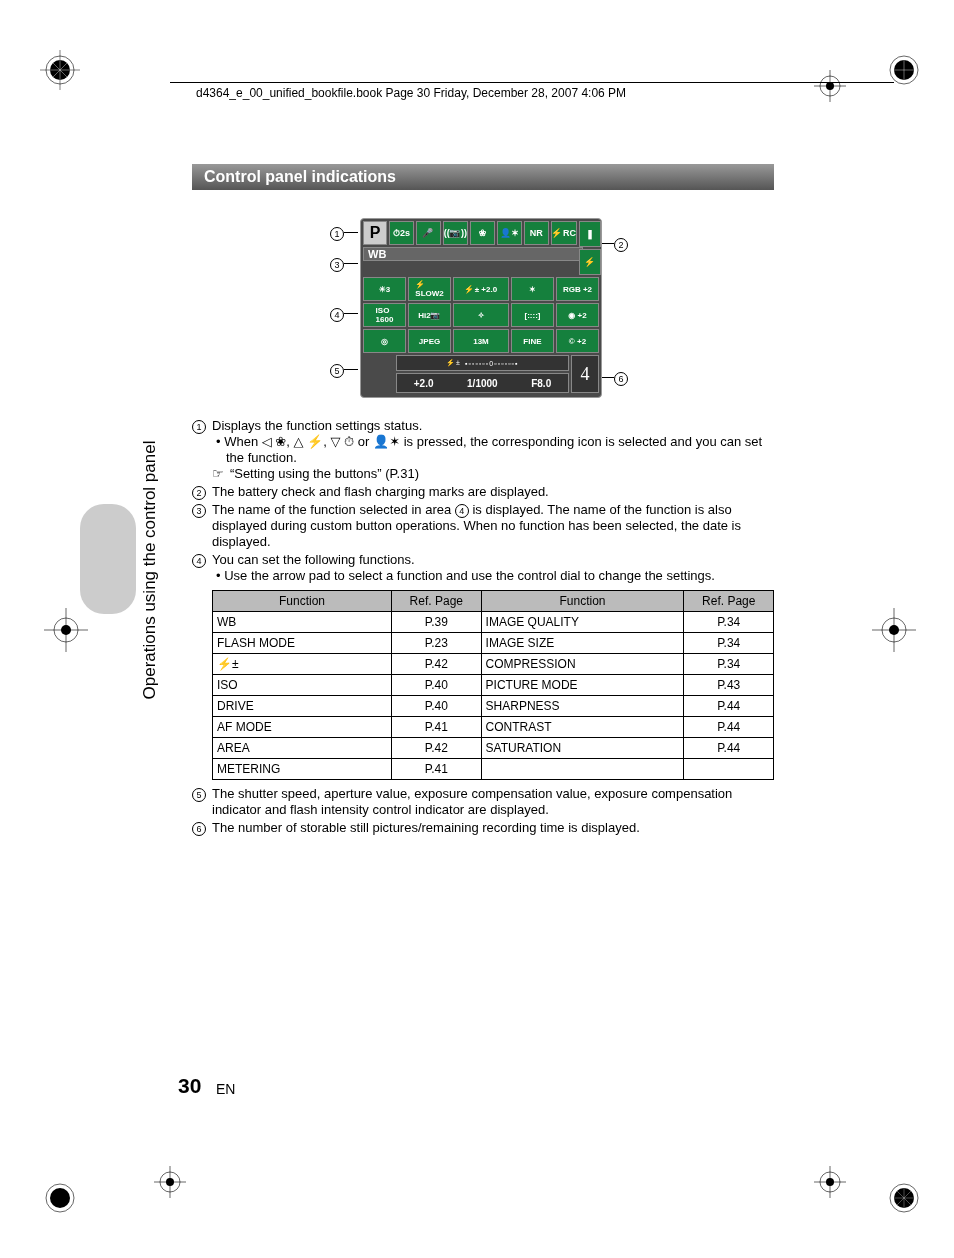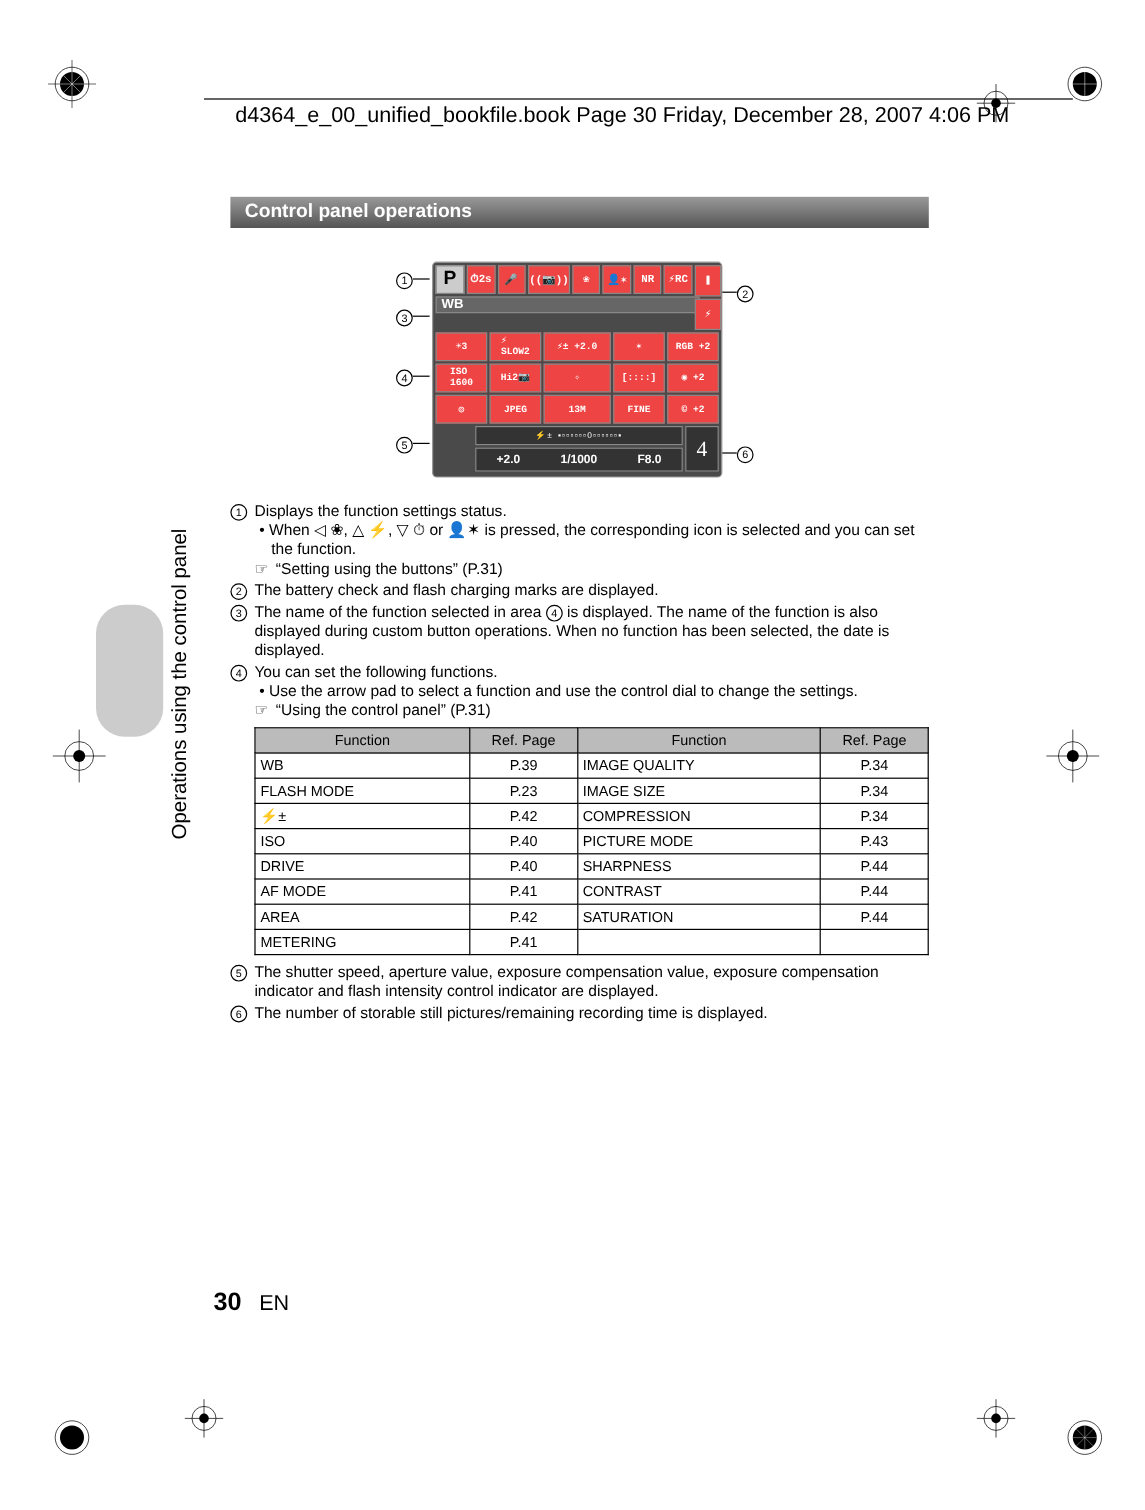--- a/index.html
+++ b/index.html
@@ -28,21 +28,21 @@
     position: absolute;
     top: 82px;
     left: 170px;
     right: 60px;
     border-top: 0.8px solid #000;
   }
   .header-text {
     position: absolute;
     top: 86px;
     left: 196px;
-    font-size: 18px;
+    font-size: 12px;
   }
   .section-bar {
     position: absolute;
     top: 164px;
     left: 192px;
     width: 570px;
     height: 26px;
     background: linear-gradient(to bottom, #999 0%, #555 100%);
     color: #fff;
     font-size: 16px;
@@ -65,30 +65,29 @@
     top: 218px;
     width: 236px;
     height: 174px;
     border: 1.5px solid #999;
     background: #4a4a4a;
     border-radius: 4px;
     padding: 2px;
   }
   .panel-row { display:flex; gap:2px; margin-bottom:2px; height:24px; }
   .panel-cell {
-    background: #ef4444;
+    background: #15803d;
     border: 1px solid #888;
     color: #fff;
     font-size: 9px;
     font-weight: bold;
     display:flex;
     align-items:center;
     justify-content:center;
     flex:1;
-    font-family:Liberation Mono, monospace;
   }
   .mode-p {
     background:#ccc; color:#000; font-size:16px; font-weight:bold;
     width:22px; flex:none;
     font-family: Arial;
   }
   .wb-row { height:20px; }
   .wb-cell { background:#666; border:1px solid #888; color:#fff; font-weight:bold; font-size:11px; padding-left:4px; display:flex; align-items:center; width:100%; }
   .grid2 { display:grid; grid-template-columns: repeat(6,1fr); gap:2px; }
   .grid2 .panel-cell { height:22px; font-size:8px; }
@@ -156,21 +155,21 @@
     position: absolute;
     bottom: 160px;
     left: 178px;
     font-size: 21px;
     font-weight: bold;
   }
   .page-lang {
     position: absolute;
     bottom: 161px;
     left: 216px;
-    font-size: 18px;
+    font-size: 14px;
   }
   .circ { display:inline-block; border:0.8px solid #000; border-radius:50%; width:12px; height:12px; text-align:center; line-height:12px; font-size:9px; font-family:Arial; vertical-align:middle; }
 </style>
 </head>
 <body>
 
 <div class="page">
 
   <div class="crop-mark" style="top:50px; left:40px;"><svg viewBox="0 0 60 60">
         <circle cx="20" cy="20" r="14" fill="none" stroke="#000" stroke-width="0.6"></circle>
@@ -247,21 +246,21 @@
           <circle cx="20" cy="20" r="10"></circle>
           <line x1="20" y1="4" x2="20" y2="36"></line>
           <line x1="4" y1="20" x2="36" y2="20"></line>
         </g>
         <circle cx="20" cy="20" r="4" fill="#000"></circle>
       </svg></div>
 
   <div class="header-line"></div>
   <div class="header-text">d4364_e_00_unified_bookfile.book  Page 30  Friday, December 28, 2007  4:06 PM</div>
 
-  <div class="section-bar">Control panel operations</div>
+  <div class="section-bar">Control panel indications</div>
 
   <span class="callout-num" style="top:225px; left:330px;"><span class="circ">1</span></span>
   <div class="callout-line" style="top:232px; left:344px; width:14px;"></div>
   <span class="callout-num" style="top:236px; left:614px;"><span class="circ">2</span></span>
   <div class="callout-line" style="top:243px; left:600px; width:14px;"></div>
   <span class="callout-num" style="top:256px; left:330px;"><span class="circ">3</span></span>
   <div class="callout-line" style="top:263px; left:344px; width:14px;"></div>
   <span class="callout-num" style="top:306px; left:330px;"><span class="circ">4</span></span>
   <div class="callout-line" style="top:313px; left:344px; width:14px;"></div>
   <span class="callout-num" style="top:362px; left:330px;"><span class="circ">5</span></span>
@@ -343,21 +342,20 @@
       <div class="list-num"><span class="circ">3</span></div>
       <div class="list-body">
         <span>The name of the function selected in area </span><span class="circ">4</span><span> is displayed. The name of the function is also displayed during custom button operations. When no function has been selected, the date is displayed.</span>
       </div>
     </div>
     <div class="list-item">
       <div class="list-num"><span class="circ">4</span></div>
       <div class="list-body">
         <div>You can set the following functions.</div>
         <div class="bullet-sub">• <span>Use the arrow pad to select a function and use the control dial to change the settings.</span></div>
-        <div><span class="pointer">☞</span>&nbsp;&nbsp;<span>“Using the control panel” (P.31)</span></div>
 
         <table class="func-table">
           <tbody>
               <tr>
             <th style="width:30%;">Function</th>
             <th style="width:15%;">Ref. Page</th>
             <th style="width:34%;">Function</th>
             <th style="width:15%;">Ref. Page</th>
           </tr>
           </tbody>

